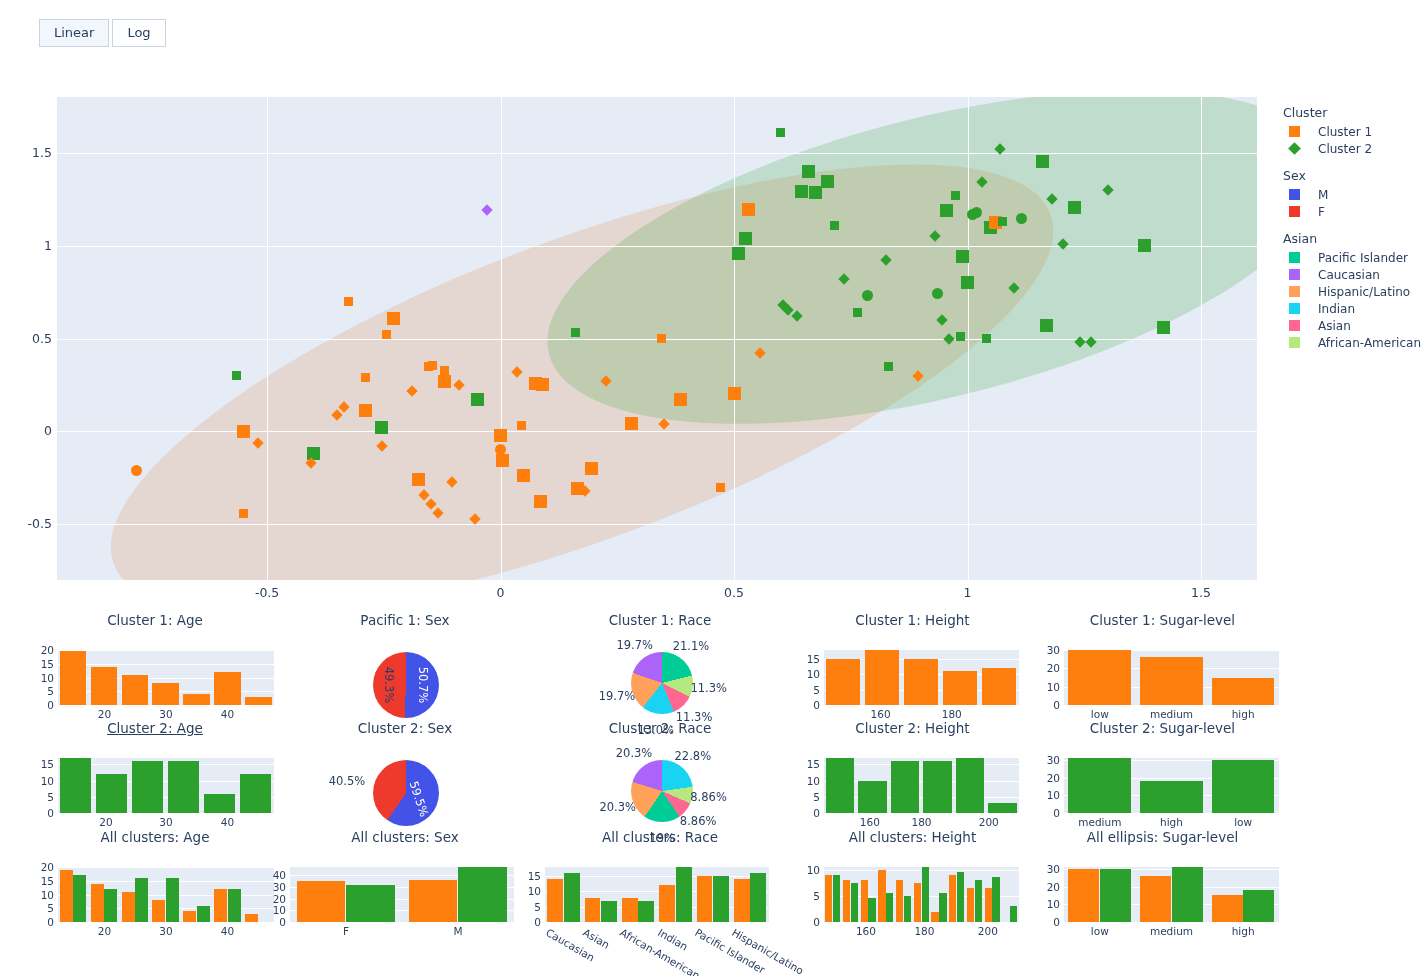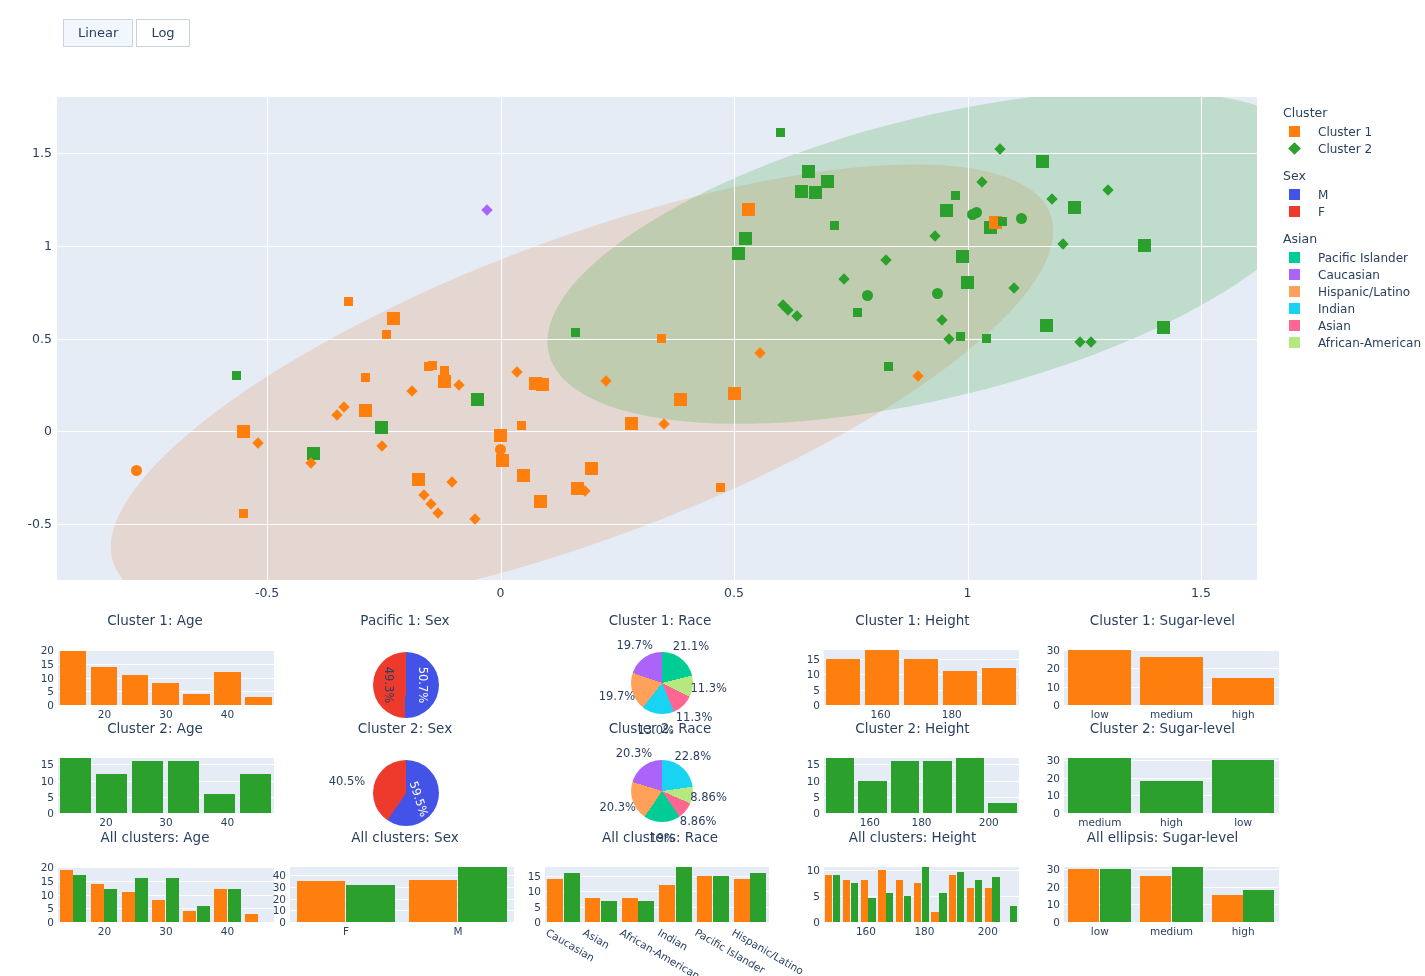--- a/index.html
+++ b/index.html
@@ -1,19 +1,19 @@
 <!DOCTYPE html>
 <html><head>
 <meta charset="utf-8">
 <style>
   html,body{margin:0;padding:0;background:#ffffff;}
   body{width:1425px;height:976px;font-family:"DejaVu Sans","Liberation Sans",sans-serif;color:#2a3f5f;overflow:hidden;position:relative;}
 
   
-  #toggle-group{position:absolute;left:63px;top:19px;display:flex;align-items:center;}
+  #toggle-group{position:absolute;left:39px;top:19px;display:flex;align-items:center;}
   .tgl-btn{font-family:"DejaVu Sans","Liberation Sans",sans-serif;font-size:13px;color:#2a3f5f;
            border:1px solid #c8d4e3;background:#ffffff;padding:6px 14px 7px 14px;cursor:pointer;line-height:1;}
   .tgl-btn.active{background:#f2f7fd;}
   .tgl-btn+.tgl-btn{margin-left:3px;}
 
   
   #main-plot{position:absolute;left:0;top:78px;width:1270px;height:530px;}
   #main-title{position:absolute;left:0;top:0;width:1270px;text-align:center;font-size:14.5px;color:#2a3f5f;}
   #plot-area{position:absolute;left:57px;top:19px;width:1200px;height:483px;background:#e5ecf6;overflow:hidden;}
   .gridline-v{position:absolute;top:0;bottom:0;width:1px;background:#ffffff;}
@@ -322,21 +322,21 @@
         </div>
         <div class="ylab" style="left: -2px; width: 22px; top: 75px;">0</div>
         <div class="ylab" style="left: -2px; width: 22px; top: 56.6667px;">10</div>
         <div class="ylab" style="left: -2px; width: 22px; top: 38.3333px;">20</div>
         <div class="ylab" style="left: -2px; width: 22px; top: 20px;">30</div>
         <div class="xlab" style="left: 59.8333px; top: 78px;">low</div>
         <div class="xlab" style="left: 131.5px; top: 78px;">medium</div>
         <div class="xlab" style="left: 203.167px; top: 78px;">high</div>
       </div>
     </div>
-    <div class="cell" style="left: 30px; top: 108px; width: 250px; height: 105px;">
+    <div class="cell" style="left: 30px; top: 108px; width: 250px; height: 105px; text-decoration: underline;">
       <div class="cell-title" style="margin-bottom: 2px;">Cluster 2: Age</div>
       <div style="position: relative; height: 85px;">
         <div class="bplot" style="left: 28px; top: 20px; width: 216px; height: 55px;">
           <div class="bgrid" style="top: 38.8235px;"></div>
           <div class="bgrid" style="top: 22.6471px;"></div>
           <div class="bgrid" style="top: 6.47059px;"></div>
           <div class="bar" style="left: 2.16px; width: 31.18px; height: 55px; background: rgb(44, 160, 44);"></div>
           <div class="bar" style="left: 38.16px; width: 31.18px; height: 38.8235px; background: rgb(44, 160, 44);"></div>
           <div class="bar" style="left: 74.16px; width: 31.18px; height: 51.7647px; background: rgb(44, 160, 44);"></div>
           <div class="bar" style="left: 110.16px; width: 31.18px; height: 51.7647px; background: rgb(44, 160, 44);"></div>

